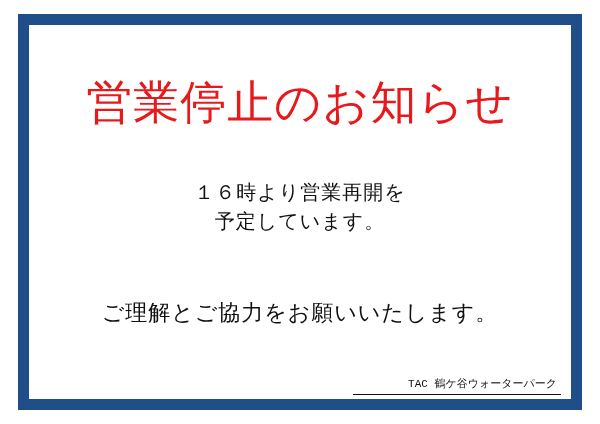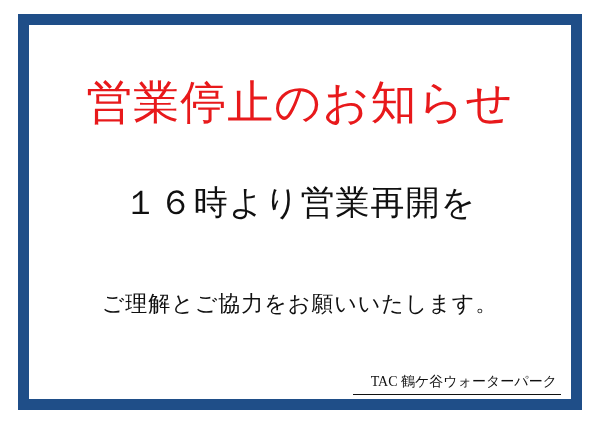--- a/index.html
+++ b/index.html
@@ -50,21 +50,21 @@
     font-weight: 400;
     letter-spacing: 1px;
     line-height: 1.1;
     margin-top: 52px;
     white-space: nowrap;
     text-align: center;
   }
   .body-line {
     color: #101010;
     font-family: "DejaVu Serif", "Liberation Serif", serif;
-    font-size: 34px;
+    font-size: 20px;
     line-height: 1.45;
     letter-spacing: 1px;
     text-align: center;
     white-space: nowrap;
   }
   .body-line.first {
     margin-top: 50px;
   }
   .note {
     color: #101010;
@@ -73,22 +73,22 @@
     letter-spacing: 1px;
     text-align: center;
     white-space: nowrap;
     margin-top: 62px;
   }
   .signature {
     position: absolute;
     right: 14px;
     bottom: 8px;
     color: #111111;
-    font-family: Liberation Serif, serif;
-    font-size: 14px;
+    font-family: Liberation Mono, monospace;
+    font-size: 11px;
     letter-spacing: 0px;
     white-space: nowrap;
     margin-left: 32px;
   }
   .sig-rule {
     position: absolute;
     right: 10px;
     bottom: 4px;
     width: 208px;
     height: 1px;
@@ -96,18 +96,19 @@
   }
 </style>
 </head>
 <body>
 
 <div class="poster">
   <div class="frame">
     <div class="inner">
       <div class="headline">営業停止のお知らせ</div>
       <div class="body-line first">１６時より営業再開を</div>
+      <div class="body-line">予定しています。</div>
       <div class="note">ご理解とご協力をお願いいたします。</div>
     </div>
     <div class="sig-rule"></div>
     <div class="signature">TAC 鶴ケ谷ウォーターパーク</div>
   </div>
 </div>
 
 </body></html>

